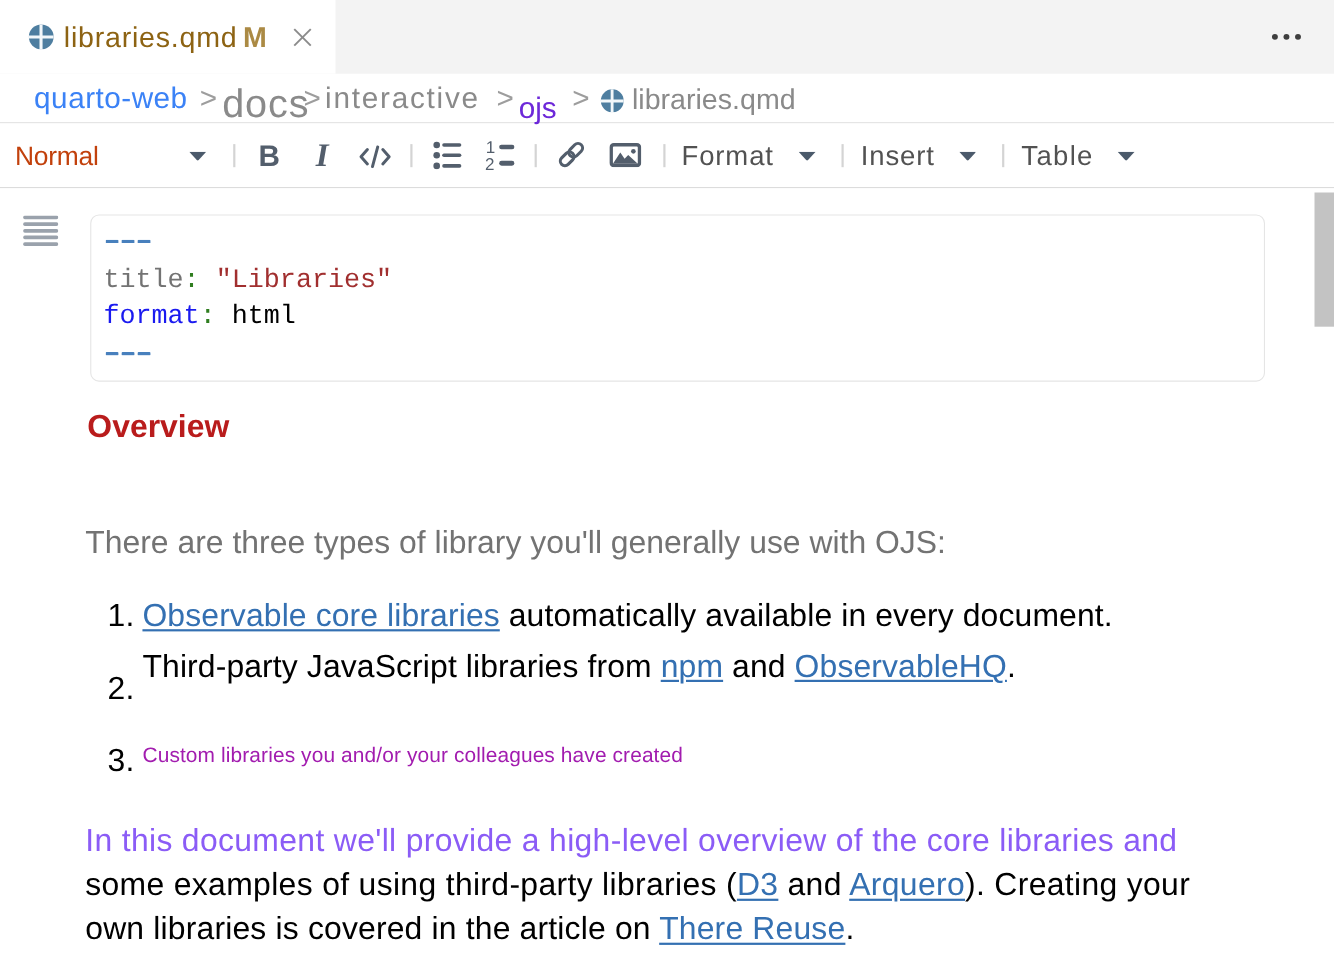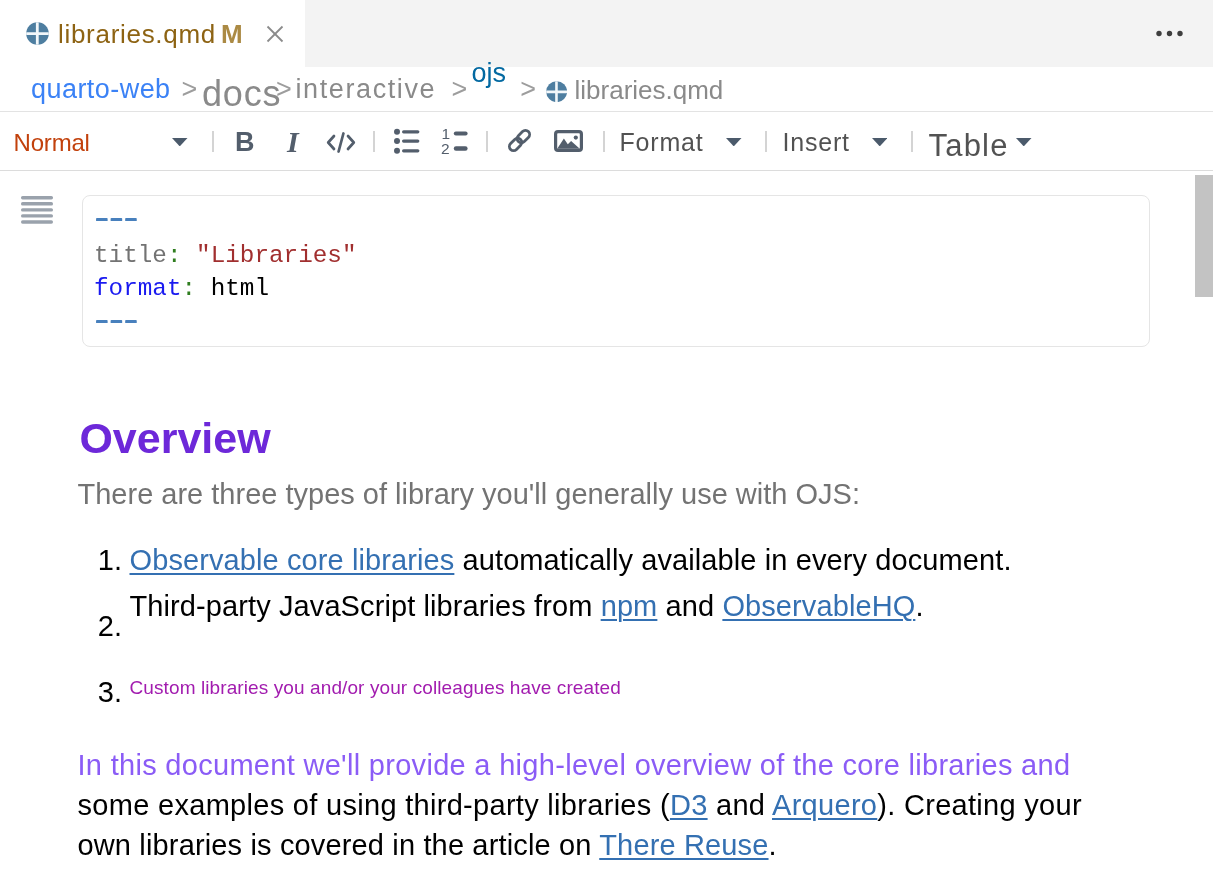--- a/index.html
+++ b/index.html
@@ -40,21 +40,21 @@
   <circle cx="24" cy="3.5" r="2.7" fill="#3e3e3e"></circle>
 </svg>
 
 <div class="abs" style="left:0;top:111px;width:1213px;height:1px;background:#e3e3e3"></div>
 <span class="t" style="left:31px;top:76.2px;font-size:27px;letter-spacing:0.45px;color:#3b82f6">quarto-web</span>
 <span class="t" style="left:181.5px;top:76.2px;font-size:27px;color:#9d9d9d">&gt;</span>
 <span class="t" style="left:202px;top:76.2px;font-size:36px;letter-spacing:0.8px;color:#8a8a8a">docs</span>
 <span class="t" style="left:276px;top:76.2px;font-size:27px;color:#9d9d9d">&gt;</span>
 <span class="t" style="left:295.5px;top:76.2px;font-size:27px;letter-spacing:1.6px;color:#8a8a8a">interactive</span>
 <span class="t" style="left:451.4px;top:76.2px;font-size:27px;color:#9d9d9d">&gt;</span>
-<span class="t" style="left:471.5px;top:60px;font-size:27px;letter-spacing:0px;color:#0369a1">ojs</span>
+<span class="t" style="left:471.5px;top:85px;font-size:27px;letter-spacing:0px;color:#6d28d9">ojs</span>
 <span class="t" style="left:520.3px;top:76.2px;font-size:27px;color:#9d9d9d">&gt;</span>
 <svg class="abs" style="left:546px;top:81px" width="21.3" height="21.3" viewBox="0 0 23 23">
   <defs>
       <clipPath id="c2">
         <circle cx="11.5" cy="11.5" r="11.3"></circle>
       </clipPath>
     </defs>
   <circle cx="11.5" cy="11.5" r="11.3" fill="#4e7ea0"></circle>
   <g clip-path="url(#c2)" stroke="#f2f7fa" stroke-width="2.8">
     <line x1="11.3" y1="0" x2="11.3" y2="23"></line>
@@ -113,21 +113,21 @@
 <span class="t" style="left:619.5px;top:129.5px;font-size:25px;letter-spacing:0.8px;color:#525252">Format</span>
 <svg class="abs" style="left:726px;top:137.8px" width="15.5" height="8.4" viewBox="0 0 15.5 8.4">
   <path d="M0 0 L15.5 0 L7.75 8.4 Z" fill="#4b5a6b"></path>
 </svg>
 <div class="abs" style="left:764.5px;top:131px;width:2px;height:21px;background:#d4d4d4"></div>
 <span class="t" style="left:782.5px;top:129.5px;font-size:25px;letter-spacing:0.8px;color:#525252">Insert</span>
 <svg class="abs" style="left:871.5px;top:137.8px" width="15.5" height="8.4" viewBox="0 0 15.5 8.4">
   <path d="M0 0 L15.5 0 L7.75 8.4 Z" fill="#4b5a6b"></path>
 </svg>
 <div class="abs" style="left:910.5px;top:131px;width:2px;height:21px;background:#d4d4d4"></div>
-<span class="t" style="left:928.5px;top:129.5px;font-size:31px;letter-spacing:1.2px;color:#525252">Table</span>
+<span class="t" style="left:928.5px;top:129.5px;font-size:25px;letter-spacing:1.2px;color:#525252">Table</span>
 <svg class="abs" style="left:1016.3px;top:137.8px" width="15.5" height="8.4" viewBox="0 0 15.5 8.4">
   <path d="M0 0 L15.5 0 L7.75 8.4 Z" fill="#4b5a6b"></path>
 </svg>
 
 <svg class="abs" style="left:21px;top:196px" width="32" height="28" viewBox="0 0 32 28">
   <g fill="#9aa2ac">
     <rect x="0" y="0" width="32" height="3.4" rx="1.6"></rect>
     <rect x="0" y="6.1" width="32" height="3.4" rx="1.6"></rect>
     <rect x="0" y="12.2" width="32" height="3.4" rx="1.6"></rect>
     <rect x="0" y="18.2" width="32" height="3.4" rx="1.6"></rect>
@@ -148,21 +148,21 @@
     </g>
 </svg>
 <svg class="abs" style="left:95.6px;top:319.6px" width="42" height="3.4" viewBox="0 0 42 3.4">
   <g fill="#4880bd">
       <rect x="0" width="11.6" height="3.4" rx="0.8"></rect>
       <rect x="14.6" width="11.6" height="3.4" rx="0.8"></rect>
       <rect x="29.2" width="11.6" height="3.4" rx="0.8"></rect>
     </g>
 </svg>
 
-<span class="t" style="left:79.4px;top:417px;font-size:43px;font-weight:bold;letter-spacing:0px;color:#6d28d9">Overview</span>
+<span class="t" style="left:79.4px;top:374px;font-size:29px;font-weight:bold;letter-spacing:0px;color:#b91c1c">Overview</span>
 
 <span class="t" style="left:77.5px;top:479.6px;font-size:29px;letter-spacing:0px;color:#737373">There are three types of library you'll generally use with OJS:</span>
 
 <span class="t" style="left:97.8px;top:546.1px;font-size:29px;letter-spacing:0.1px;color:#000">1.</span>
 <span class="t" style="left:129.5px;top:546.1px;font-size:29px;letter-spacing:0.1px;color:#000"><a>Observable core libraries</a> automatically available in every document.</span>
 <span class="t" style="left:97.8px;top:611.8px;font-size:29px;letter-spacing:0.1px;color:#000">2.</span>
 <span class="t" style="left:129.5px;top:592px;font-size:29px;letter-spacing:0.1px;color:#000">Third-party JavaScript libraries from <a>npm</a> and <a>ObservableHQ</a>.</span>
 <span class="t" style="left:97.8px;top:677.9px;font-size:29px;letter-spacing:0.1px;color:#000">3.</span>
 <span class="t" style="left:129.5px;top:677.9px;font-size:19px;letter-spacing:0.1px;color:#a21caf">Custom libraries you and/or your colleagues have created</span>
 

